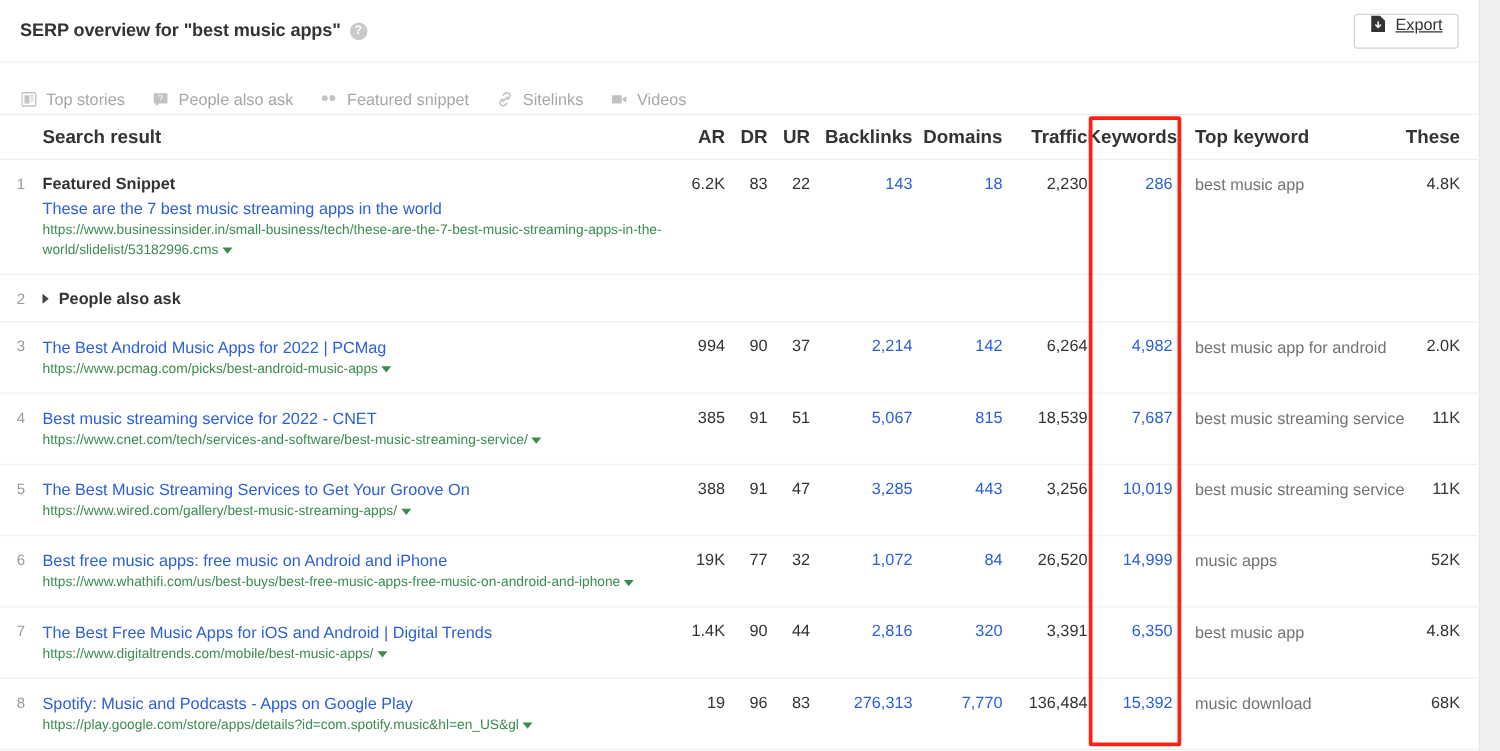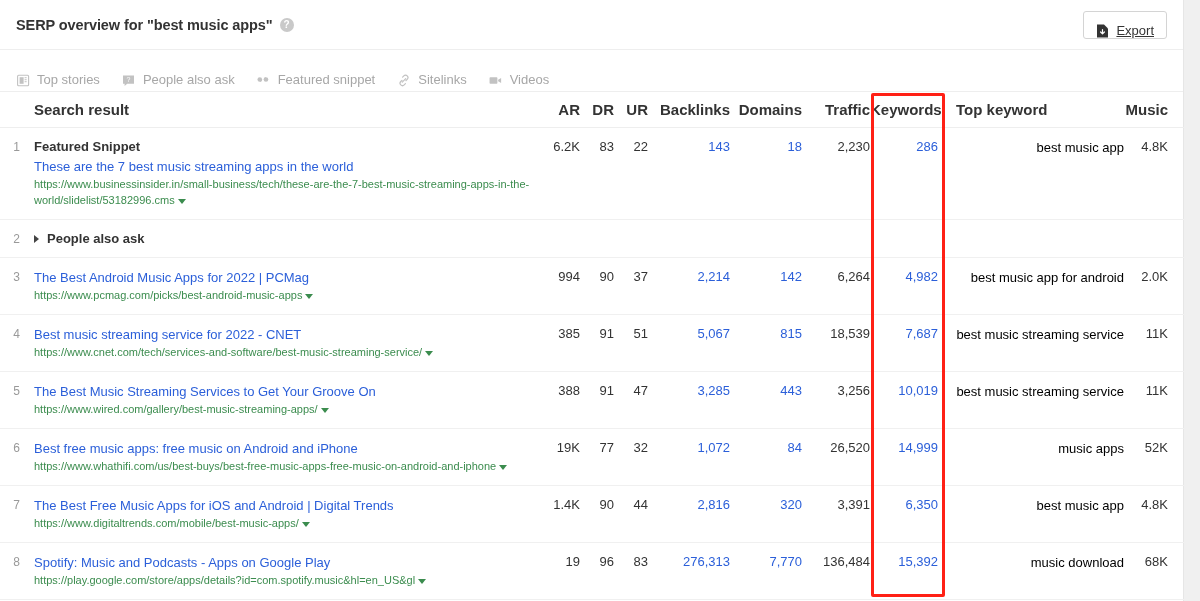--- a/index.html
+++ b/index.html
@@ -40,40 +40,40 @@
     font-size: 14.5px; font-weight: bold; color: #333333;
     letter-spacing: -0.1px; white-space: nowrap;
   }
   .help-icon {
     width: 14px; height: 14px; border-radius: 50%;
     background: #c9c9c9; color: #ffffff;
     font-size: 10px; font-weight: bold; line-height: 14px;
     text-align: center; display: inline-block; cursor: pointer;
   }
   .export-btn {
-    display: flex; align-items: flex-end; gap: 7px;
+    display: flex; align-items: flex-start; gap: 7px;
     height: 28px; padding: 0 12px;
     background: #ffffff;
     border: 1px solid #d4d4d4; border-radius: 3px;
     font-size: 13px; color: #333333; cursor: pointer;
     white-space: nowrap;
     text-decoration: underline;
   }
   .export-btn svg { display: block; }
 
   
   .feature-bar {
     display: flex; align-items: center;
     height: 42px;
     padding: 0 16px;
     gap: 22px;
     border-bottom: 1px solid #eeeeee;
   }
   .feature-item {
-    display: flex; align-items: flex-end; gap: 7px;
+    display: flex; align-items: flex-start; gap: 7px;
     font-size: 13px; color: #a7a7a7; cursor: pointer;
     white-space: nowrap;
     margin-top: 18px;
   }
   .feature-item .fi-icon {
     display: flex; align-items: center; justify-content: center;
     width: 14px; height: 14px; color: #bdbdbd;
   }
 
   
@@ -146,21 +146,21 @@
   }
   .res-url {
     color: #3b8c4e; font-size: 11px;
     line-height: 16px;
     word-break: break-all;
     margin-top: 1px;
     cursor: pointer;
   }
   .num-link { color: #2b5fd9; cursor: pointer; }
   .num-plain { color: #333333; margin-left: 16px; }
-  .kw-link { color: #000000; cursor: pointer; line-height: 17px; display: block; text-align: right; }
+  .kw-link { color: #737373; cursor: pointer; line-height: 17px; display: block; }
 
   
   .redbox {
     position: absolute;
     left: 871px; top: 93px;
     width: 74px; height: 504px;
     border: 3px solid #ff2015;
     border-radius: 2px;
     pointer-events: none;
     z-index: 5;
@@ -252,21 +252,21 @@
           <th class="c-idx"></th>
           <th class="c-result">Search result</th>
           <th class="c-ar">AR</th>
           <th class="c-dr">DR</th>
           <th class="c-ur">UR</th>
           <th class="c-bl">Backlinks</th>
           <th class="c-dom">Domains</th>
           <th class="c-traf">Traffic</th>
           <th class="c-kw">Keywords</th>
           <th class="c-topkw">Top keyword</th>
-          <th class="c-vol">Music</th>
+          <th class="c-vol">These</th>
         </tr>
       </thead>
       <tbody id="tbody">
           <tr>
             <td class="c-idx"><span class="idx">1</span></td>
             <td class="c-result">
               <div class="res-feature">Featured Snippet</div>
               <a class="res-title">These are the 7 best music streaming apps in the world</a>
               <div class="res-url">https://www.businessinsider.in/small-business/tech/these-are-the-7-best-music-streaming-apps-in-the-world/slidelist/53182996.cms<span class="caret-down"></span></div>
             </td>

